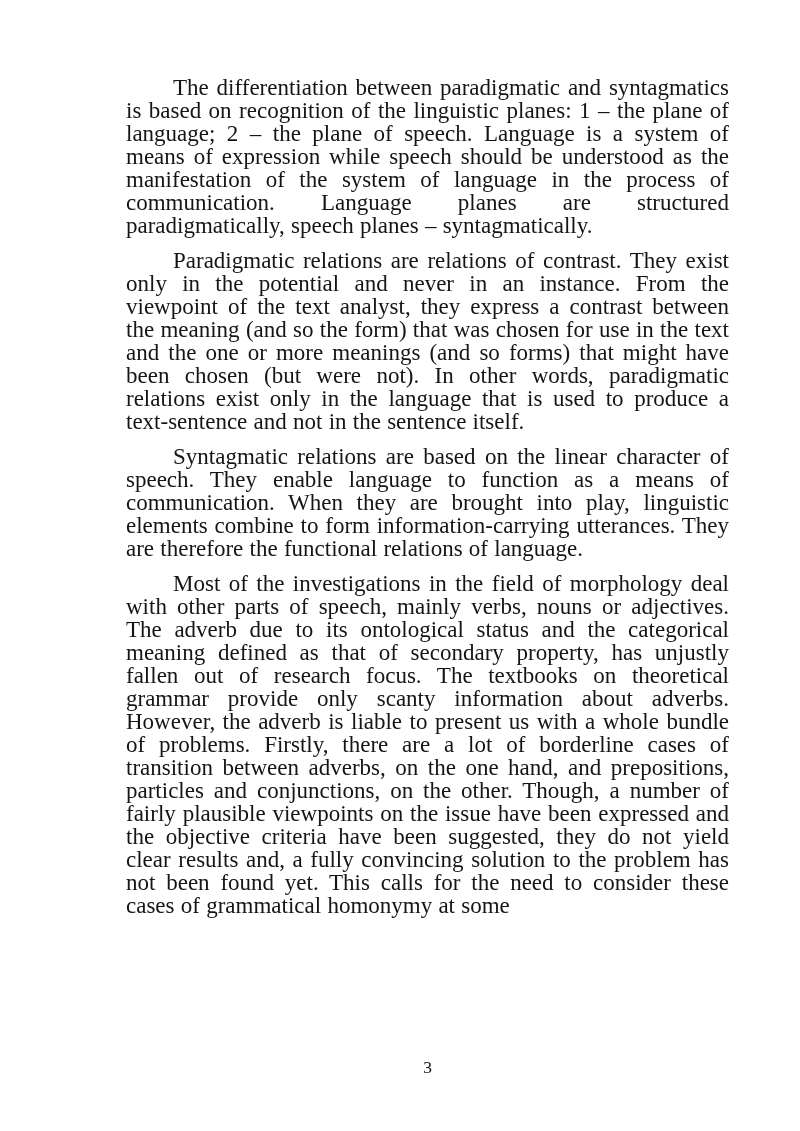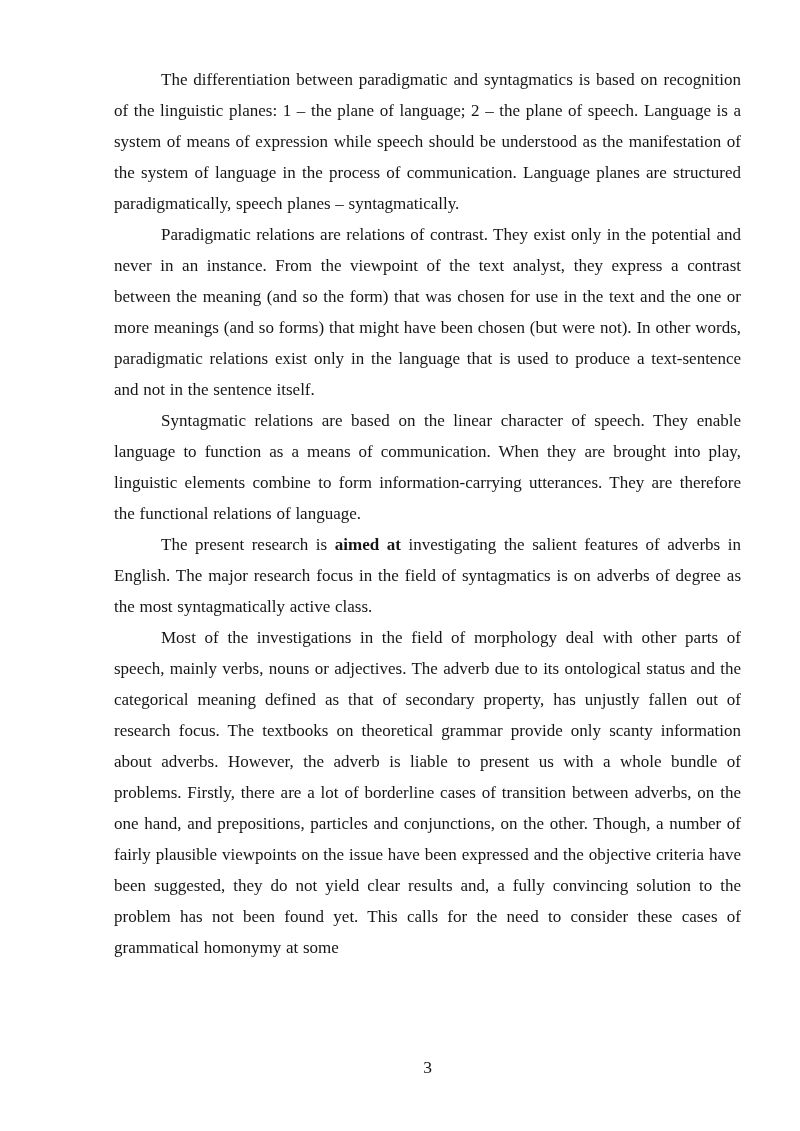--- a/index.html
+++ b/index.html
@@ -16,27 +16,27 @@
     font-family: "Liberation Serif", "DejaVu Serif", serif;
     color: #151515;
   }
   .text-block {
     position: absolute;
     top: 64px;
     left: 114px;
     width: 627px;
   }
   .text-block p {
-    margin: 0;
+    margin: 12px;
     padding: 0;
     text-indent: 47px;
     text-align: justify;
     text-justify: inter-word;
-    font-size: 17px;
-    line-height: 31px;
+    font-size: 23px;
+    line-height: 23px;
     word-spacing: 0.5px;
   }
   .text-block p b {
     font-weight: bold;
   }
   .page-number {
     position: absolute;
     top: 1057px;
     left: 114px;
     width: 627px;
@@ -47,17 +47,16 @@
   }
 </style>
 </head>
 <body>
 
 <div class="page">
   <div class="text-block">
     <p>The differentiation between paradigmatic and syntagmatics is based on recognition of the linguistic planes: 1 – the plane of language; 2 – the plane of speech. Language is a system of means of expression while speech should be understood as the manifestation of the system of language in the process of communication. Language planes are structured paradigmatically, speech planes – syntagmatically.</p>
     <p>Paradigmatic relations are relations of contrast. They exist only in the potential and never in an instance. From the viewpoint of the text analyst, they express a contrast between the meaning (and so the form) that was chosen for use in the text and the one or more meanings (and so forms) that might have been chosen (but were not). In other words, paradigmatic relations exist only in the language that is used to produce a text-sentence and not in the sentence itself.</p>
     <p>Syntagmatic relations are based on the linear character of speech. They enable language to function as a means of communication. When they are brought into play, linguistic elements combine to form information-carrying utterances. They are therefore the functional relations of language.</p>
-    <p><span>The present research is </span><b>aimed at</b><span> investigating the salient features of adverbs in English. The major research focus in the field of syntagmatics is on adverbs of degree as the most syntagmatically active class.</span></p>
     <p>Most of the investigations in the field of morphology deal with other parts of speech, mainly verbs, nouns or adjectives. The adverb due to its ontological status and the categorical meaning defined as that of secondary property, has unjustly fallen out of research focus. The textbooks on theoretical grammar provide only scanty information about adverbs. However, the adverb is liable to present us with a whole bundle of problems. Firstly, there are a lot of borderline cases of transition between adverbs, on the one hand, and prepositions, particles and conjunctions, on the other. Though, a number of fairly plausible viewpoints on the issue have been expressed and the objective criteria have been suggested, they do not yield clear results and, a fully convincing solution to the problem has not been found yet. This calls for the need to consider these cases of grammatical homonymy at some</p>
   </div>
   <div class="page-number">3</div>
 </div>
 
 </body></html>

